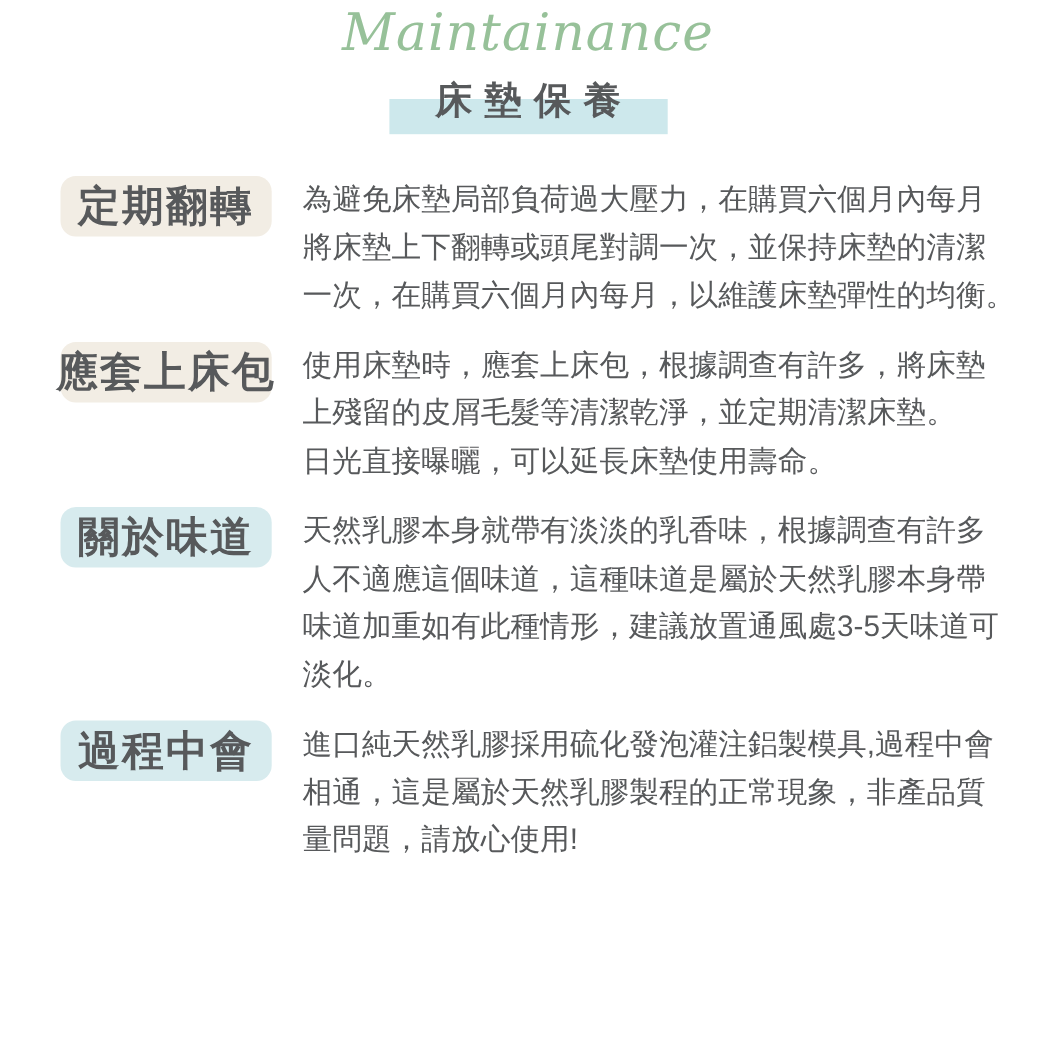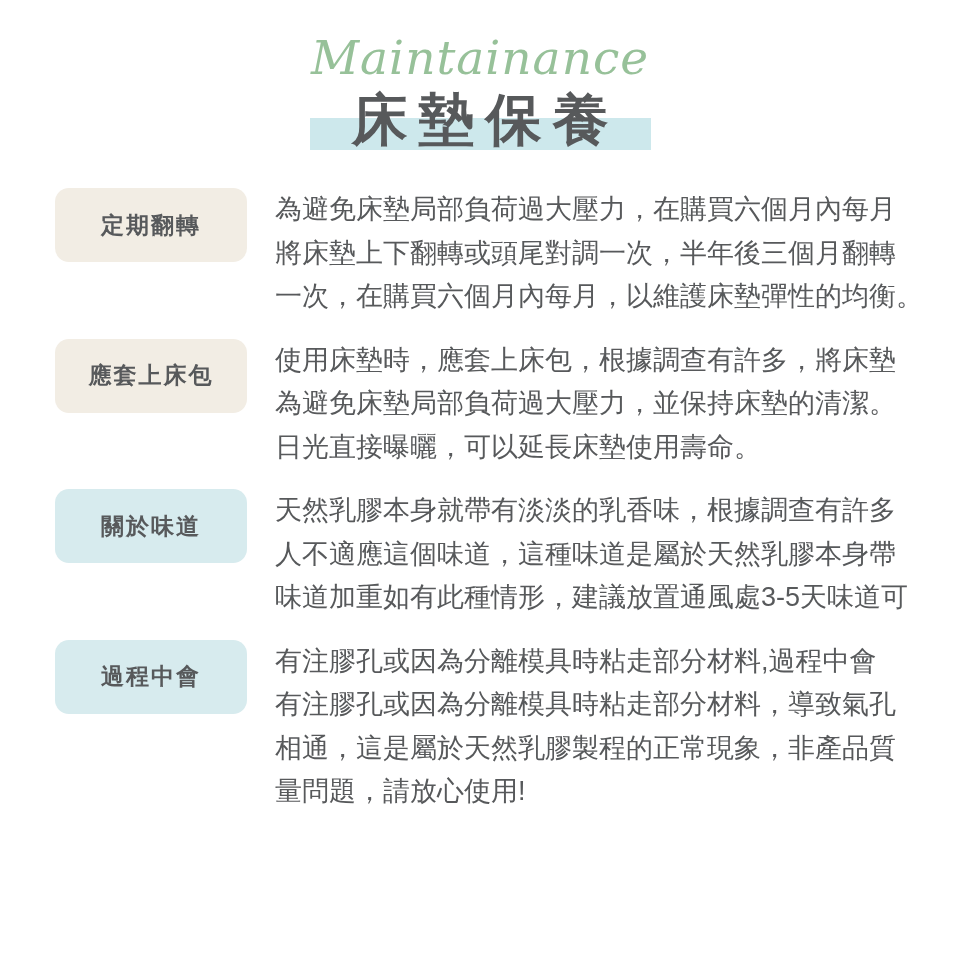--- a/index.html
+++ b/index.html
@@ -16,21 +16,21 @@
     font-family:"Liberation Sans","DejaVu Sans",sans-serif;
     color:var(--text_gray);
   }
   .page{
     position:relative;
     width:960px;height:960px;
     background:var(--page_bg);
     overflow:hidden;
   }
   
-  header{ text-align:center; padding-top:32px; }
+  header{ text-align:center; padding-top:4px; }
   .title-en{
     font-family:"DejaVu Serif","Liberation Serif",serif;
     font-style:italic;
     font-size:47px;
     line-height:52px;
     letter-spacing:1px;
     color:var(--title_green);
   }
   .title-zh-wrap{
     position:relative;
@@ -40,44 +40,44 @@
   .hl{
     position:absolute;
     left:-42px; right:-42px;
     top:24px; bottom:-4px;
     background:var(--highlight_cyan);
     z-index:0;
   }
   .title-zh{
     position:relative;
     z-index:1;
-    font-size:56px;
+    font-size:34px;
     line-height:52px;
     font-weight:700;
     letter-spacing:11px;
     margin-right:-11px; 
     color:var(--text_gray);
     white-space:nowrap;
   }
   
   main{ padding:0 55px; margin-top:42px; }
   .row{
     display:flex;
     align-items:flex-start;
     margin-bottom:20px;
   }
   .label{
     flex:0 0 auto;
     width:192px;
-    height:74px;
+    height:55px;
     border-radius:14px;
     display:flex;
     align-items:center;
     justify-content:center;
-    font-size:23px;
+    font-size:38px;
     font-weight:700;
     letter-spacing:2px;
     color:var(--text_gray);
     white-space:nowrap;
   }
   .label.beige{ background:var(--label_beige); }
   .label.blue{ background:var(--label_blue); }
   .para{
     flex:1 1 auto;
     margin-left:28px;
@@ -99,47 +99,47 @@
       <span class="title-zh">床墊保養</span>
     </div>
   </header>
 
   <main>
 
     <section class="row">
       <div class="label beige">定期翻轉</div>
       <div class="para">
         <div class="line">為避免床墊局部負荷過大壓力，在購買六個月內每月</div>
-        <div class="line">將床墊上下翻轉或頭尾對調一次，半年後三個月翻轉</div>
+        <div class="line">將床墊上下翻轉或頭尾對調一次，並保持床墊的清潔</div>
         <div class="line">一次，在購買六個月內每月，以維護床墊彈性的均衡。</div>
       </div>
     </section>
 
     <section class="row">
       <div class="label beige">應套上床包</div>
       <div class="para">
         <div class="line">使用床墊時，應套上床包，根據調查有許多，將床墊</div>
-        <div class="line">為避免床墊局部負荷過大壓力，並保持床墊的清潔。</div>
+        <div class="line">上殘留的皮屑毛髮等清潔乾淨，並定期清潔床墊。</div>
         <div class="line">日光直接曝曬，可以延長床墊使用壽命。</div>
       </div>
     </section>
 
     <section class="row">
       <div class="label blue">關於味道</div>
       <div class="para">
         <div class="line">天然乳膠本身就帶有淡淡的乳香味，根據調查有許多</div>
         <div class="line">人不適應這個味道，這種味道是屬於天然乳膠本身帶</div>
         <div class="line">味道加重如有此種情形，建議放置通風處3-5天味道可</div>
+        <div class="line">淡化。</div>
       </div>
     </section>
 
     <section class="row">
       <div class="label blue">過程中會</div>
       <div class="para">
-        <div class="line">有注膠孔或因為分離模具時粘走部分材料,過程中會</div>
-        <div class="line">有注膠孔或因為分離模具時粘走部分材料，導致氣孔</div>
+        <div class="line">進口純天然乳膠採用硫化發泡灌注鋁製模具,過程中會</div>
         <div class="line">相通，這是屬於天然乳膠製程的正常現象，非產品質</div>
         <div class="line">量問題，請放心使用!</div>
       </div>
     </section>
 
   </main>
 </div>
 
 </body></html>

